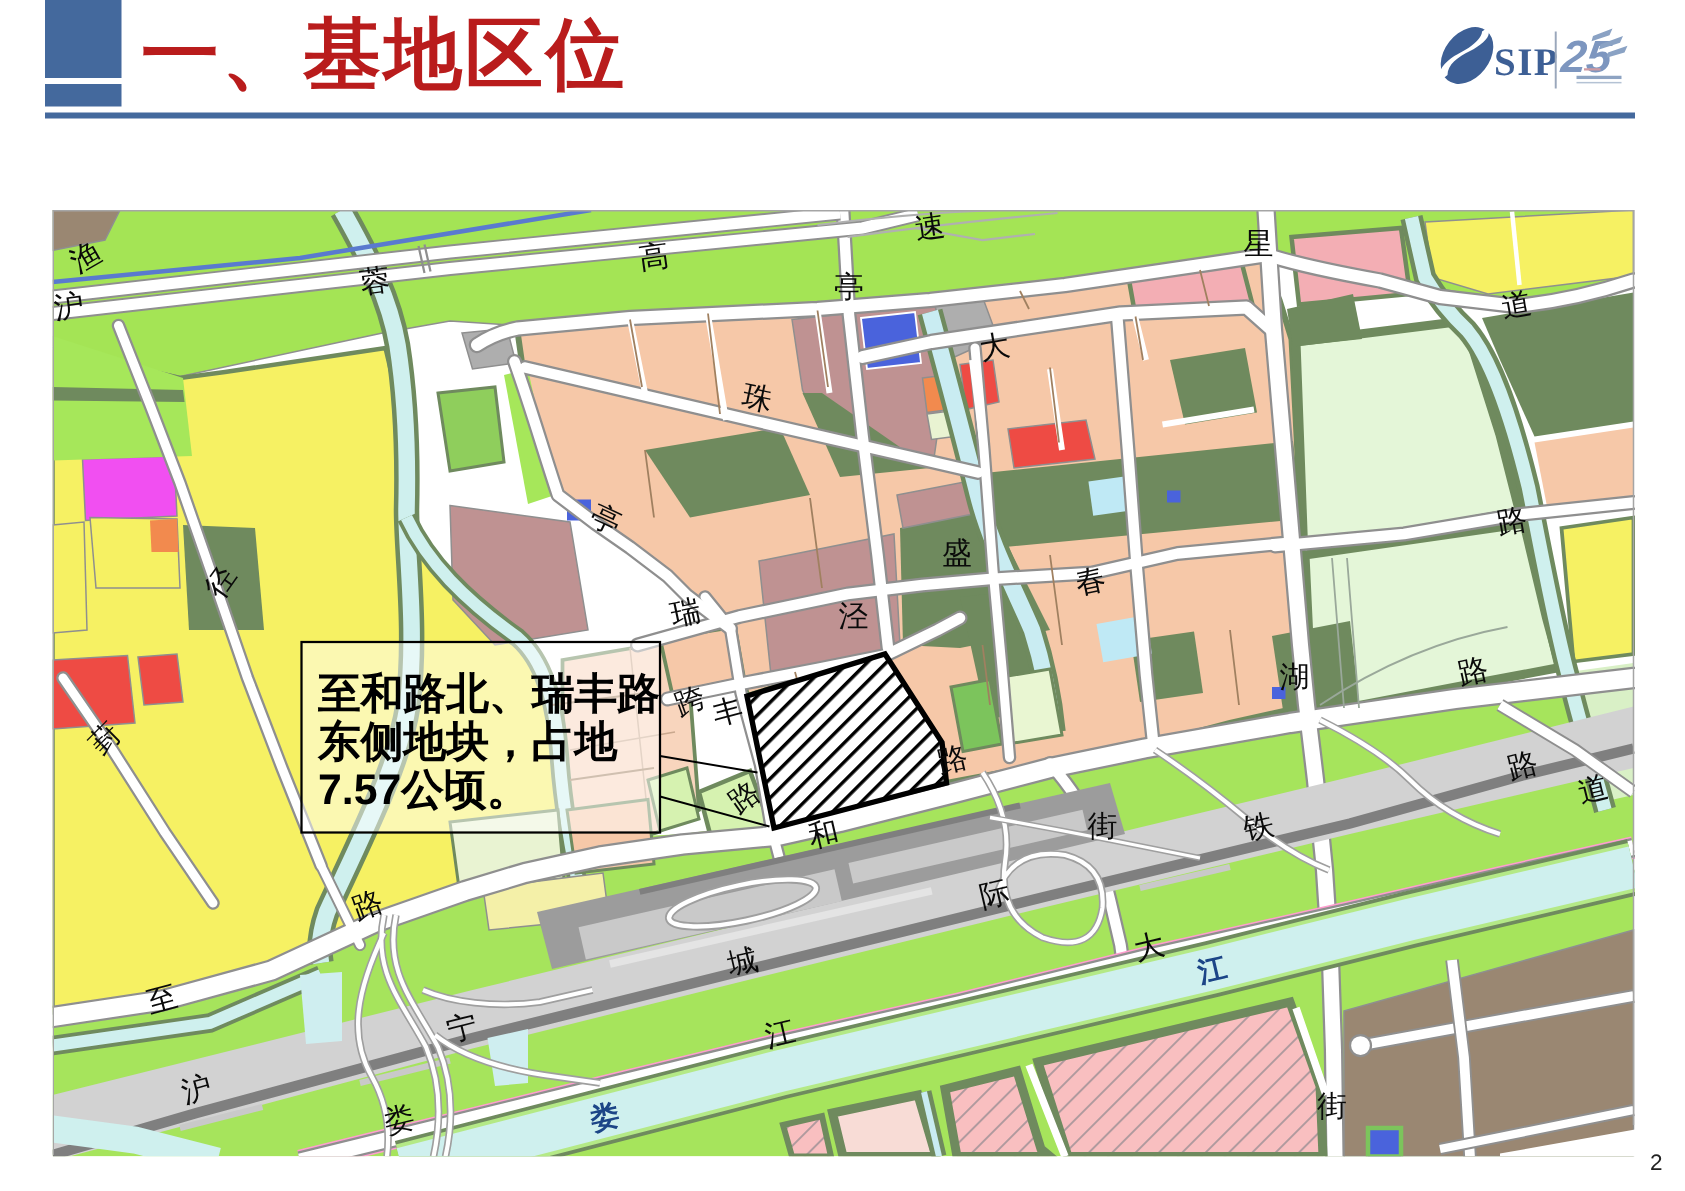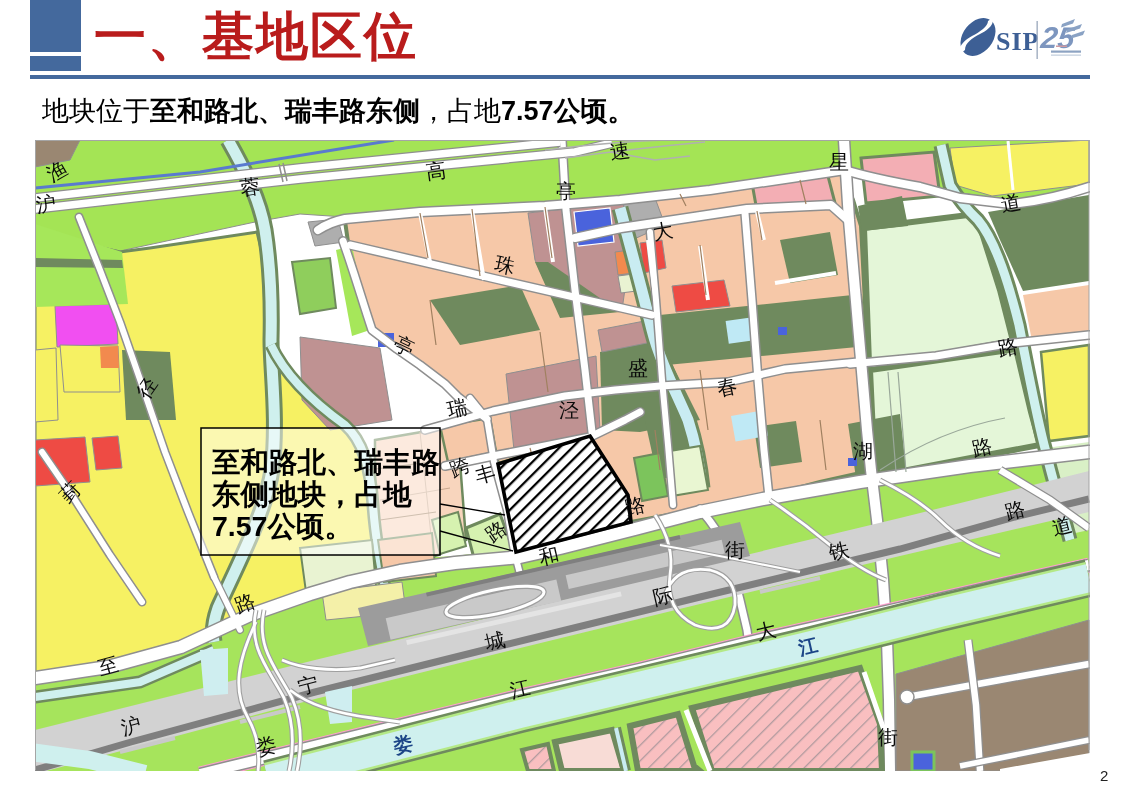--- a/index.html
+++ b/index.html
@@ -30,21 +30,20 @@
 <g>
 <text x="86" y="38" font-size="30" font-style="italic" font-weight="bold" fill="#7d96bf" transform="skewX(-6)">25</text>
 <path d="M104,14 l13,-5 -2,4.5 -12,4 Z M109,19.5 l15,-5.5 -2,4.5 -14,4.5 Z M114,25 l13,-4.5 -2,4.5 -12,3.5 Z" fill="#8aa2c4"></path>
 
 <rect x="98" y="35.5" width="11" height="1.5" fill="#cf9aa2"></rect>
 <rect x="93" y="40.5" width="30" height="2.2" fill="#8da3c2"></rect>
 <rect x="93" y="44.6" width="30" height="1" fill="#b4c2d4"></rect>
 </g>
 </svg>
 
-<div class="abs" style="left:42px;top:93px;font-size:27px;color:#000;">地块位于<b>至和路北、瑞丰路东侧</b>，占地<b>7.57公顷。</b></div>
 
 <div class="abs" style="left:1100px;top:767px;font-size:15px;color:#222;">2</div>
 
 <svg class="abs" style="left:35px;top:140px;" width="1055" height="631" viewBox="35 140 1055 631">
 <defs>
 <pattern id="siteHatch" width="9" height="9" patternUnits="userSpaceOnUse" patternTransform="rotate(-45)">
 <rect width="9" height="9" fill="#ffffff"></rect>
           <rect width="9" height="2.3" fill="#000000"></rect>
 </pattern>
 <pattern id="pinkHatch" width="11" height="11" patternUnits="userSpaceOnUse" patternTransform="rotate(-45)">

